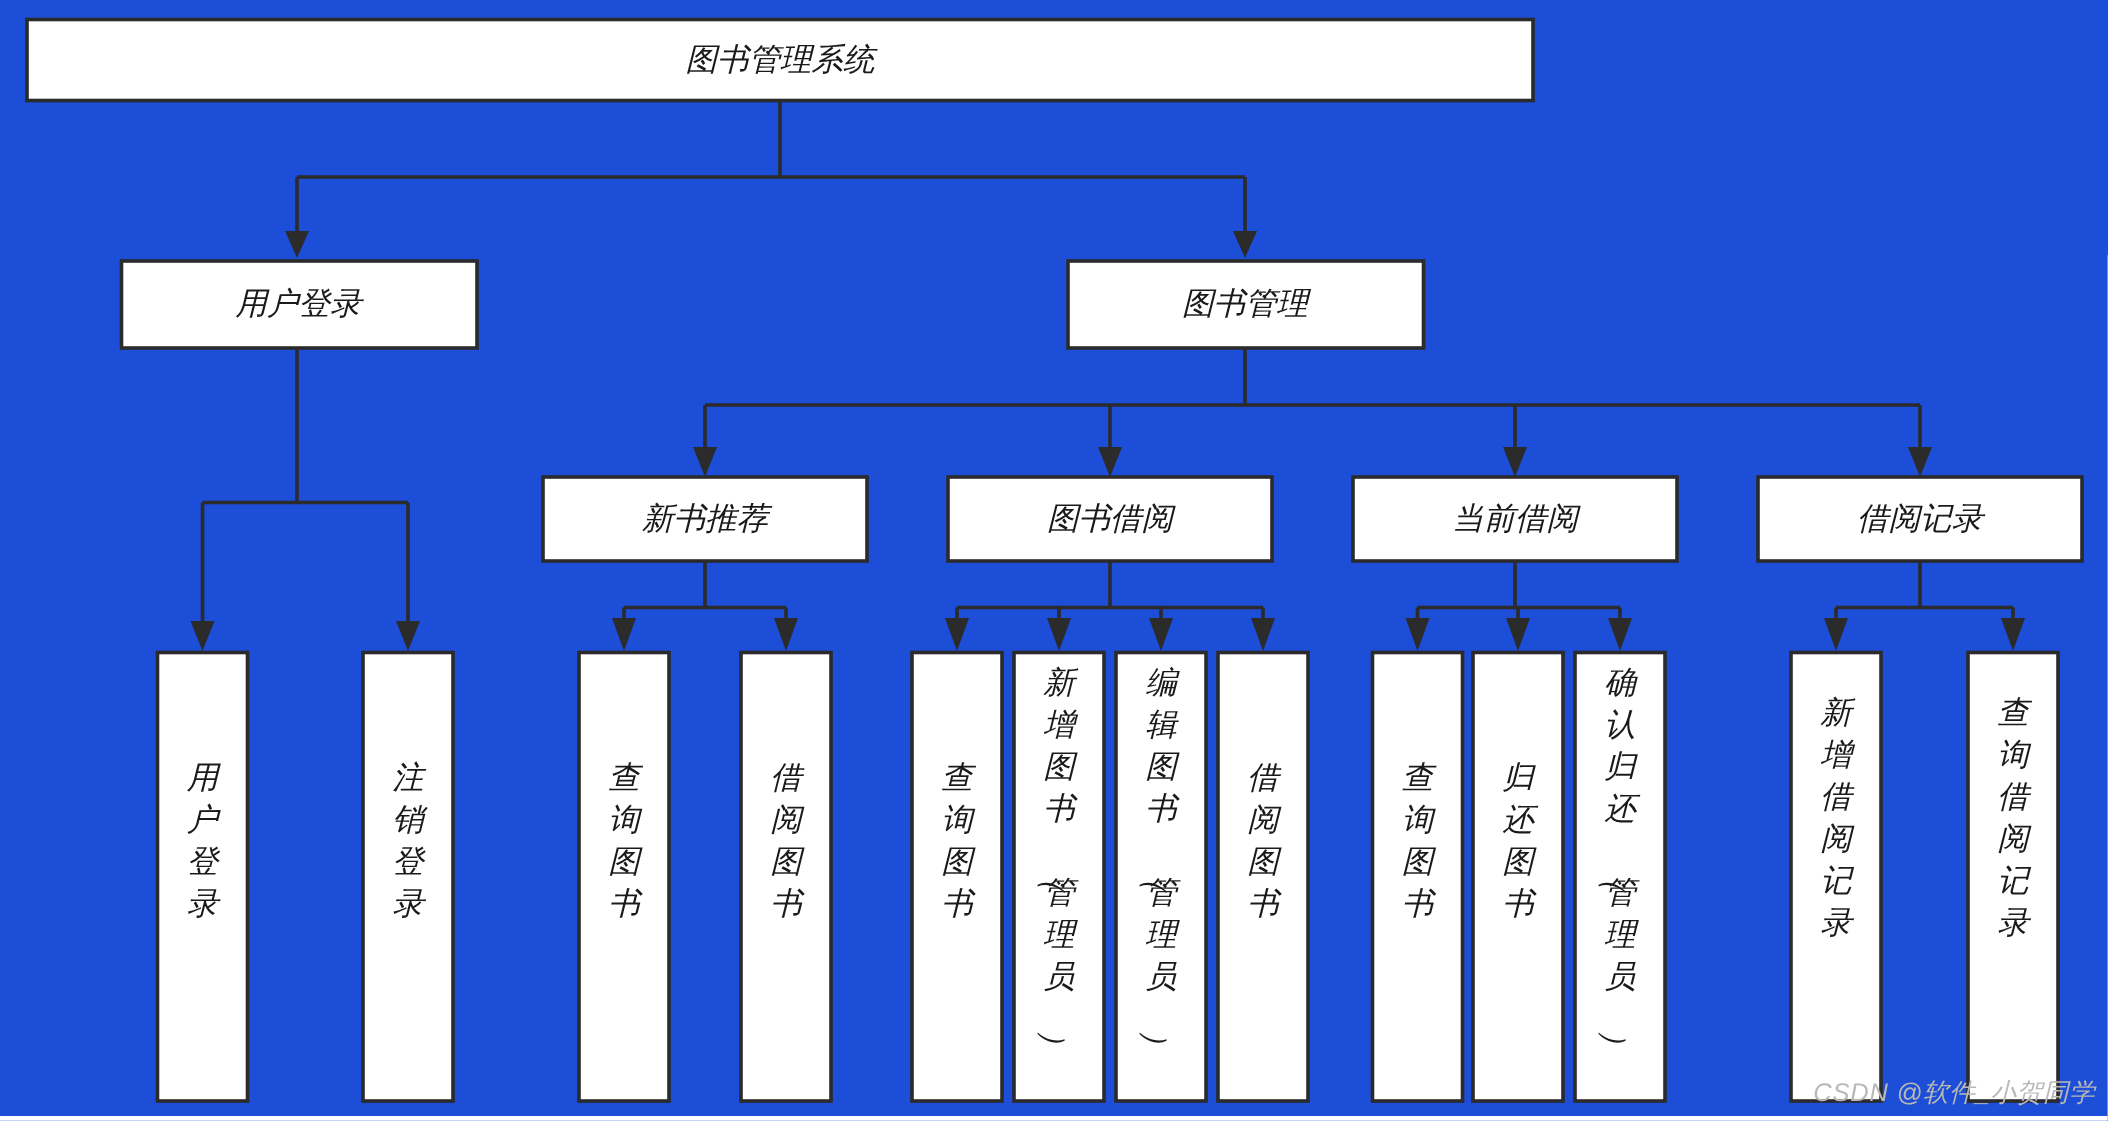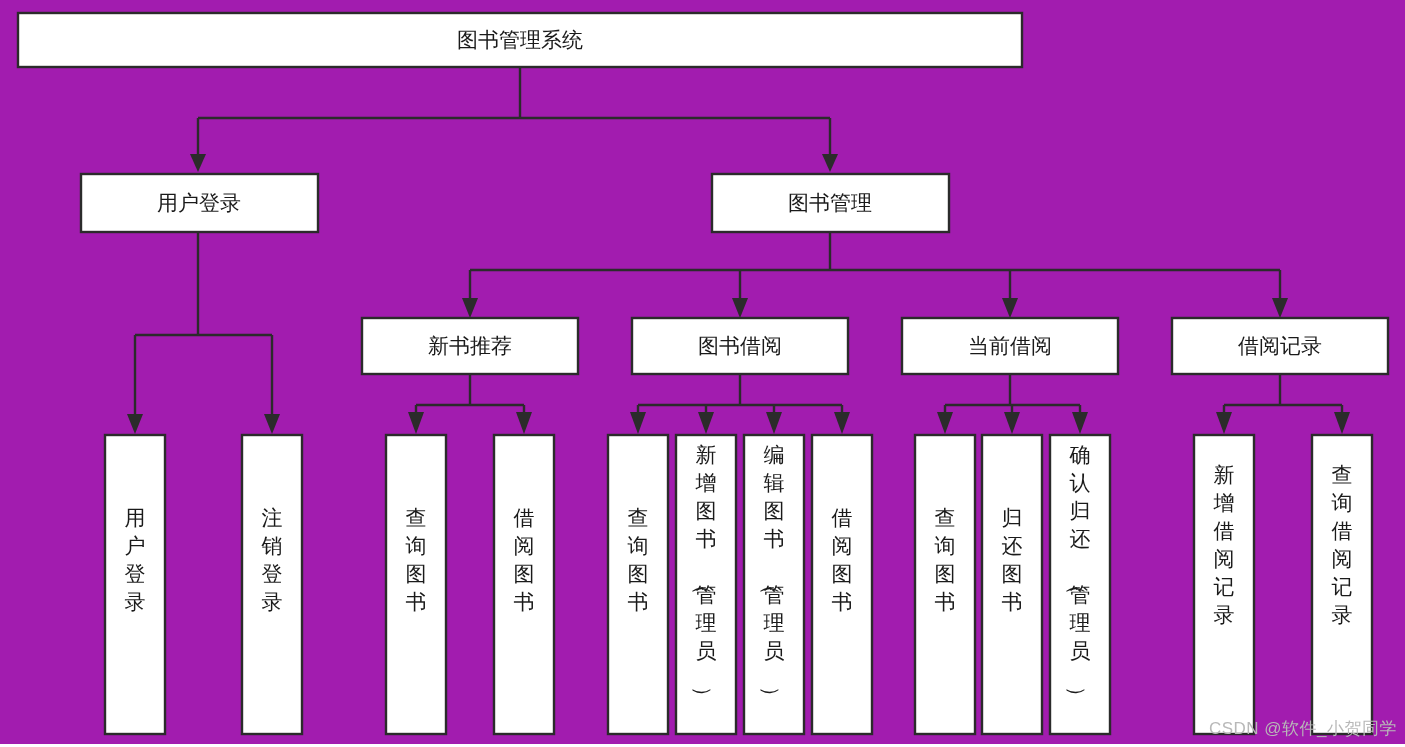--- a/index.html
+++ b/index.html
@@ -12,21 +12,22 @@
     width: 1405px;
     height: 747px;
     font-family: "Liberation Sans", "DejaVu Sans", sans-serif;
     overflow: hidden;
     position: relative;
   }
   #diagram-root {
     position: relative;
     width: 1405px;
     height: 744px;
-    background: #a21caf;
+    background: #1d4ed8;
+    font-style: italic;
   }
   svg#diagram-svg {
     position: absolute;
     left: 0;
     top: 0;
     width: 1405px;
     height: 747px;
     display: block;
   }
   .node-box {

